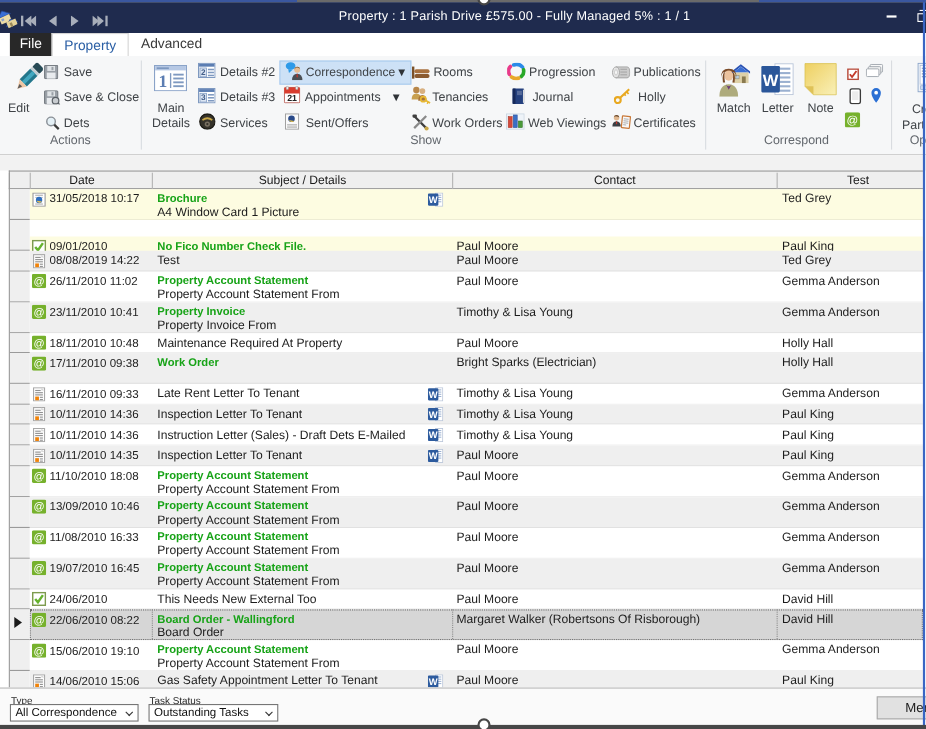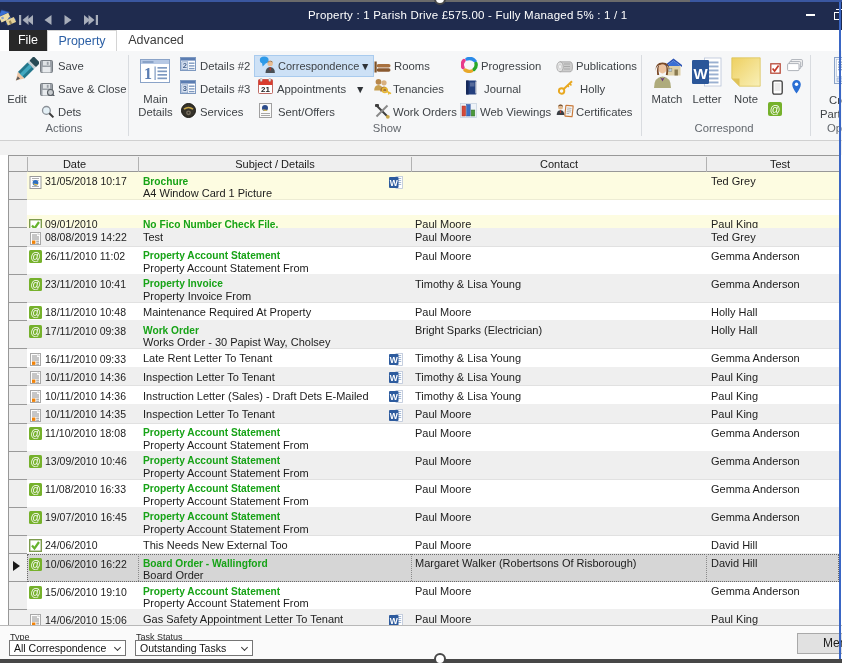--- a/index.html
+++ b/index.html
@@ -447,21 +447,20 @@
       <span class="us">Holly Hall</span>
     </div>
 <div class="gut" style="top:302.6px;height:18.6px;"></div>
 <div class="row" style="top:321.2px;height:28px;background:#efefef;">
       <span class="ric"><svg class="ri" width="13" height="13" viewBox="0 0 13 13">
           <rect width="13" height="13" rx="1.5" fill="#76b12c"></rect>
           <text x="6.5" y="10" font-size="10" fill="#fff" text-anchor="middle" font-family="Liberation Sans">@</text>
         </svg></span>
       <span class="dt">17/11/2010 09:38</span>
       <span class="s1 g">Work Order</span>
-      <span class="s2">Works Order - 30 Papist Way, Cholsey</span>
       <span class="ct">Bright Sparks (Electrician)</span>
       <span class="us">Holly Hall</span>
     </div>
 <div class="gut" style="top:321.2px;height:28px;"></div>
 <div class="row" style="top:349.2px;height:18.6px;background:#ffffff;">
       <span class="ric"><svg class="ri" width="13" height="13" viewBox="0 0 13 13">
           <rect x="1.5" y="0.5" width="10" height="12" fill="#fdfdfd" stroke="#a8a8a8"></rect>
           <path d="M8.5 0.5 L11.5 3 L8.5 3 Z" fill="#d8d8d8"></path>
           <rect x="3" y="2.5" width="5" height="1" fill="#909090"></rect>
           <rect x="3" y="4.5" width="7" height="1" fill="#909090"></rect>
@@ -623,21 +622,21 @@
     </div>
 <div class="gut" style="top:535.6px;height:18.6px;"></div>
 <div class="row" style="top:554.2px;height:28px;background:#d6d6d6;outline:1px dotted #6a6a6a;outline-offset:-1px;">
       <span style="position:absolute;left:111px;top:0;width:1px;height:100%;border-left:1px dotted #8a8a8a"></span>
       <span style="position:absolute;left:384px;top:0;width:1px;height:100%;border-left:1px dotted #8a8a8a"></span>
       <span style="position:absolute;left:679px;top:0;width:1px;height:100%;border-left:1px dotted #8a8a8a"></span>
       <span class="ric"><svg class="ri" width="13" height="13" viewBox="0 0 13 13">
           <rect width="13" height="13" rx="1.5" fill="#76b12c"></rect>
           <text x="6.5" y="10" font-size="10" fill="#fff" text-anchor="middle" font-family="Liberation Sans">@</text>
         </svg></span>
-      <span class="dt">10/06/2010 16:22</span>
+      <span class="dt">22/06/2010 08:22</span>
       <span class="s1 g">Board Order - Wallingford</span>
       <span class="s2">Board Order</span>
       <span class="ct">Margaret Walker (Robertsons Of Risborough)</span>
       <span class="us">David Hill</span>
     </div>
 <div class="gut" style="top:554.2px;height:28px;"></div>
 <div class="row" style="top:582.2px;height:28px;background:#ffffff;">
       <span class="ric"><svg class="ri" width="13" height="13" viewBox="0 0 13 13">
           <rect width="13" height="13" rx="1.5" fill="#76b12c"></rect>
           <text x="6.5" y="10" font-size="10" fill="#fff" text-anchor="middle" font-family="Liberation Sans">@</text>

